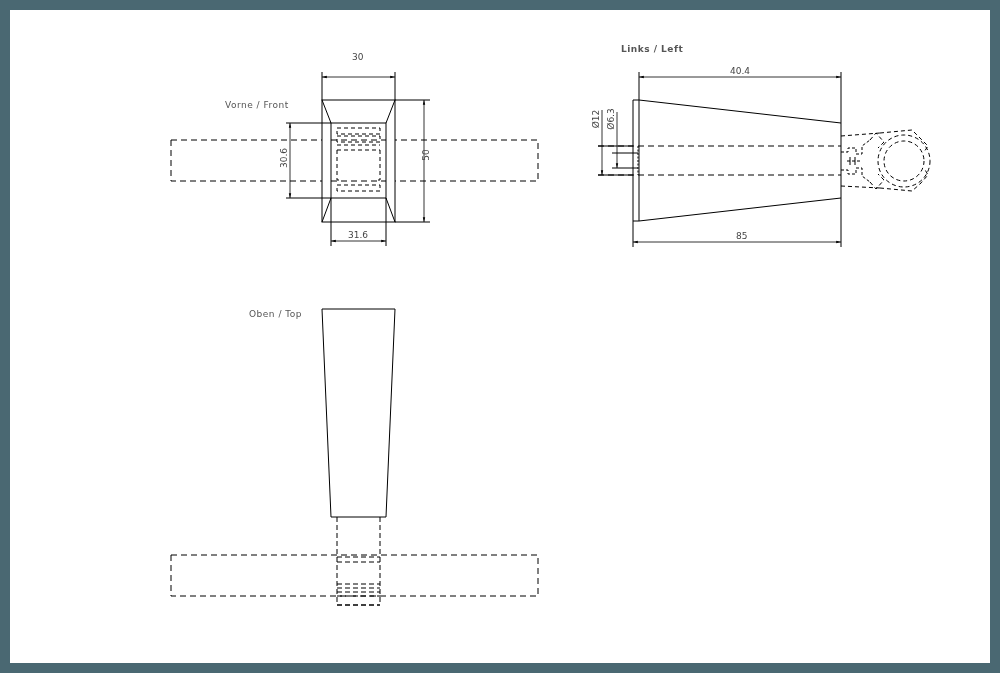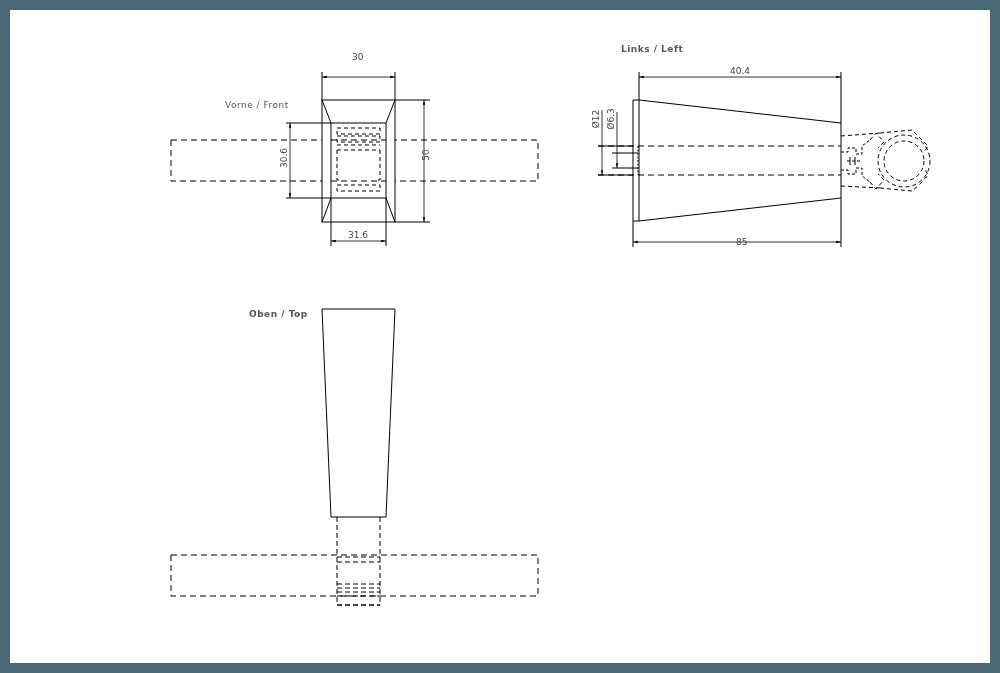--- a/index.html
+++ b/index.html
@@ -146,23 +146,23 @@
       <line x1="337" y1="588" x2="380" y2="588"></line>
       <line x1="337" y1="592" x2="380" y2="592"></line>
       <line x1="337" y1="596" x2="380" y2="596"></line>
       <line x1="337" y1="605" x2="380" y2="605" stroke-width="1.5"></line>
     </g>
   </g>
 </svg>
 
 <div class="view-label" style="left:225px; top:68px;margin-top:32px;">Vorne  /  Front</div>
 <div class="view-label" style="left:621px; top:44px;font-weight:bold;">Links  /  Left</div>
-<div class="view-label" style="left:249px; top:309px;font-weight:bold;">Oben  /  Top</div>
+<div class="view-label" style="left:249px; top:309px;">Oben  /  Top</div>
 
 <div class="dim-text" style="left:352px; top:52px;">30</div>
 <div class="dim-text rot" style="left:420px; top:150px;">50</div>
 <div class="dim-text rot" style="left:274px; top:153px;">30.6</div>
 <div class="dim-text" style="left:348px; top:230px;">31.6</div>
 
 <div class="dim-text" style="left:730px; top:66px;">40.4</div>
-<div class="dim-text" style="left:736px; top:237px;">85</div>
+<div class="dim-text" style="left:736px; top:231px;">85</div>
 <div class="dim-text rot" style="left:587px; top:114px;">Ø12</div>
 <div class="dim-text rot" style="left:600px; top:114px;">Ø6.3</div>
 
 </body></html>

